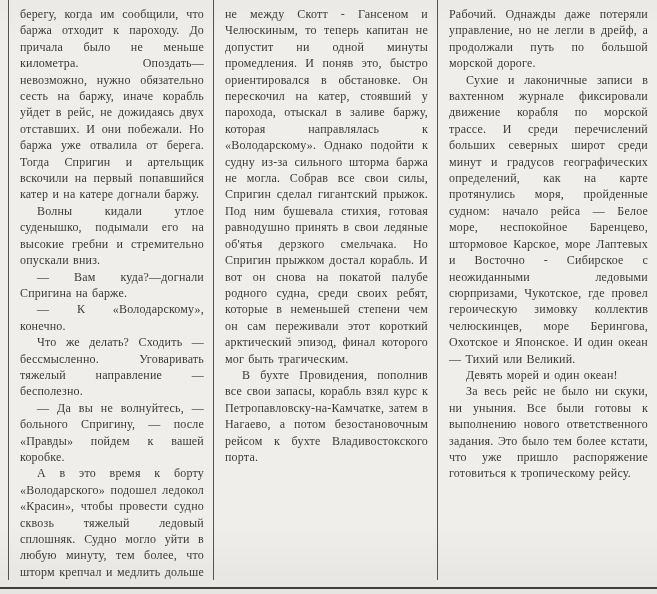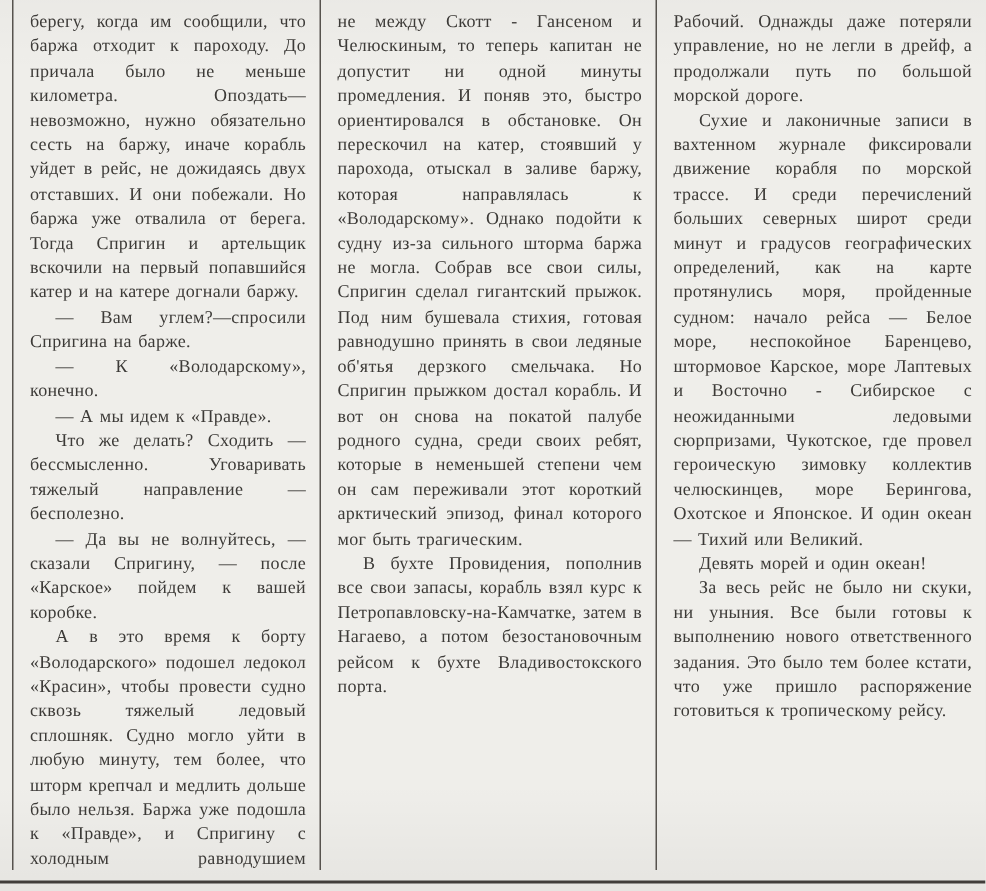--- a/index.html
+++ b/index.html
@@ -46,25 +46,25 @@
   }
 </style>
 </head>
 <body>
 
 <div class="page">
   <div class="columns">
 
     <div class="col">
       <p class="p">берегу, когда им сообщили, что баржа отходит к пароходу. До причала было не меньше километра. Опоздать—невозможно, нужно обязательно сесть на баржу, иначе корабль уйдет в рейс, не дожидаясь двух отставших. И они побежали. Но баржа уже отвалила от берега. Тогда Спригин и артельщик вскочили на первый попавшийся катер и на катере догнали баржу.</p>
-      <p class="p indent">— Вам углем?—спросили Спригина на барже.</p>
+      <p class="p indent">Волны кидали утлое суденышко, подымали его на высокие гребни и стремительно опускали вниз.</p>
+      <p class="p indent">— Вам куда?—догнали Спригина на барже.</p>
       <p class="p indent">— К «Володарскому», конечно.</p>
-      <p class="p indent">— А мы идем к «Правде».</p>
       <p class="p indent">Что же делать? Сходить — бессмысленно. Уговаривать тяжелый направление — бесполезно.</p>
-      <p class="p indent">— Да вы не волнуйтесь, — сказали Спригину, — после «Карское» пойдем к вашей коробке.</p>
+      <p class="p indent">— Да вы не волнуйтесь, — больного Спригину, — после «Правды» пойдем к вашей коробке.</p>
       <p class="p indent">А в это время к борту «Володарского» подошел ледокол «Красин», чтобы провести судно сквозь тяжелый ледовый сплошняк. Судно могло уйти в любую минуту, тем более, что шторм крепчал и медлить дольше было нельзя. Баржа уже подошла к «Правде», и Спригину с холодным равнодушием сообщили о возможности скорого отхода, но не к «Володарскому», как предполагали раньше, а обратно—в Амбарчик.</p>
 
     </div>
 
     <div class="col">
       <p class="p">не между Скотт - Гансеном и Челюскиным, то теперь капитан не допустит ни одной минуты промедления. И поняв это, быстро ориентировался в обстановке. Он перескочил на катер, стоявший у парохода, отыскал в заливе баржу, которая направлялась к «Володарскому». Однако подойти к судну из-за сильного шторма баржа не могла. Собрав все свои силы, Спригин сделал гигантский прыжок. Под ним бушевала стихия, готовая равнодушно принять в свои ледяные об'ятья дерзкого смельчака. Но Спригин прыжком достал корабль. И вот он снова на покатой палубе родного судна, среди своих ребят, которые в неменьшей степени чем он сам переживали этот короткий арктический эпизод, финал которого мог быть трагическим.</p>
       <p class="p indent">В бухте Провидения, пополнив все свои запасы, корабль взял курс к Петропавловску-на-Камчатке, затем в Нагаево, а потом безостановочным рейсом к бухте Владивостокского порта.</p>
 
     </div>
 

